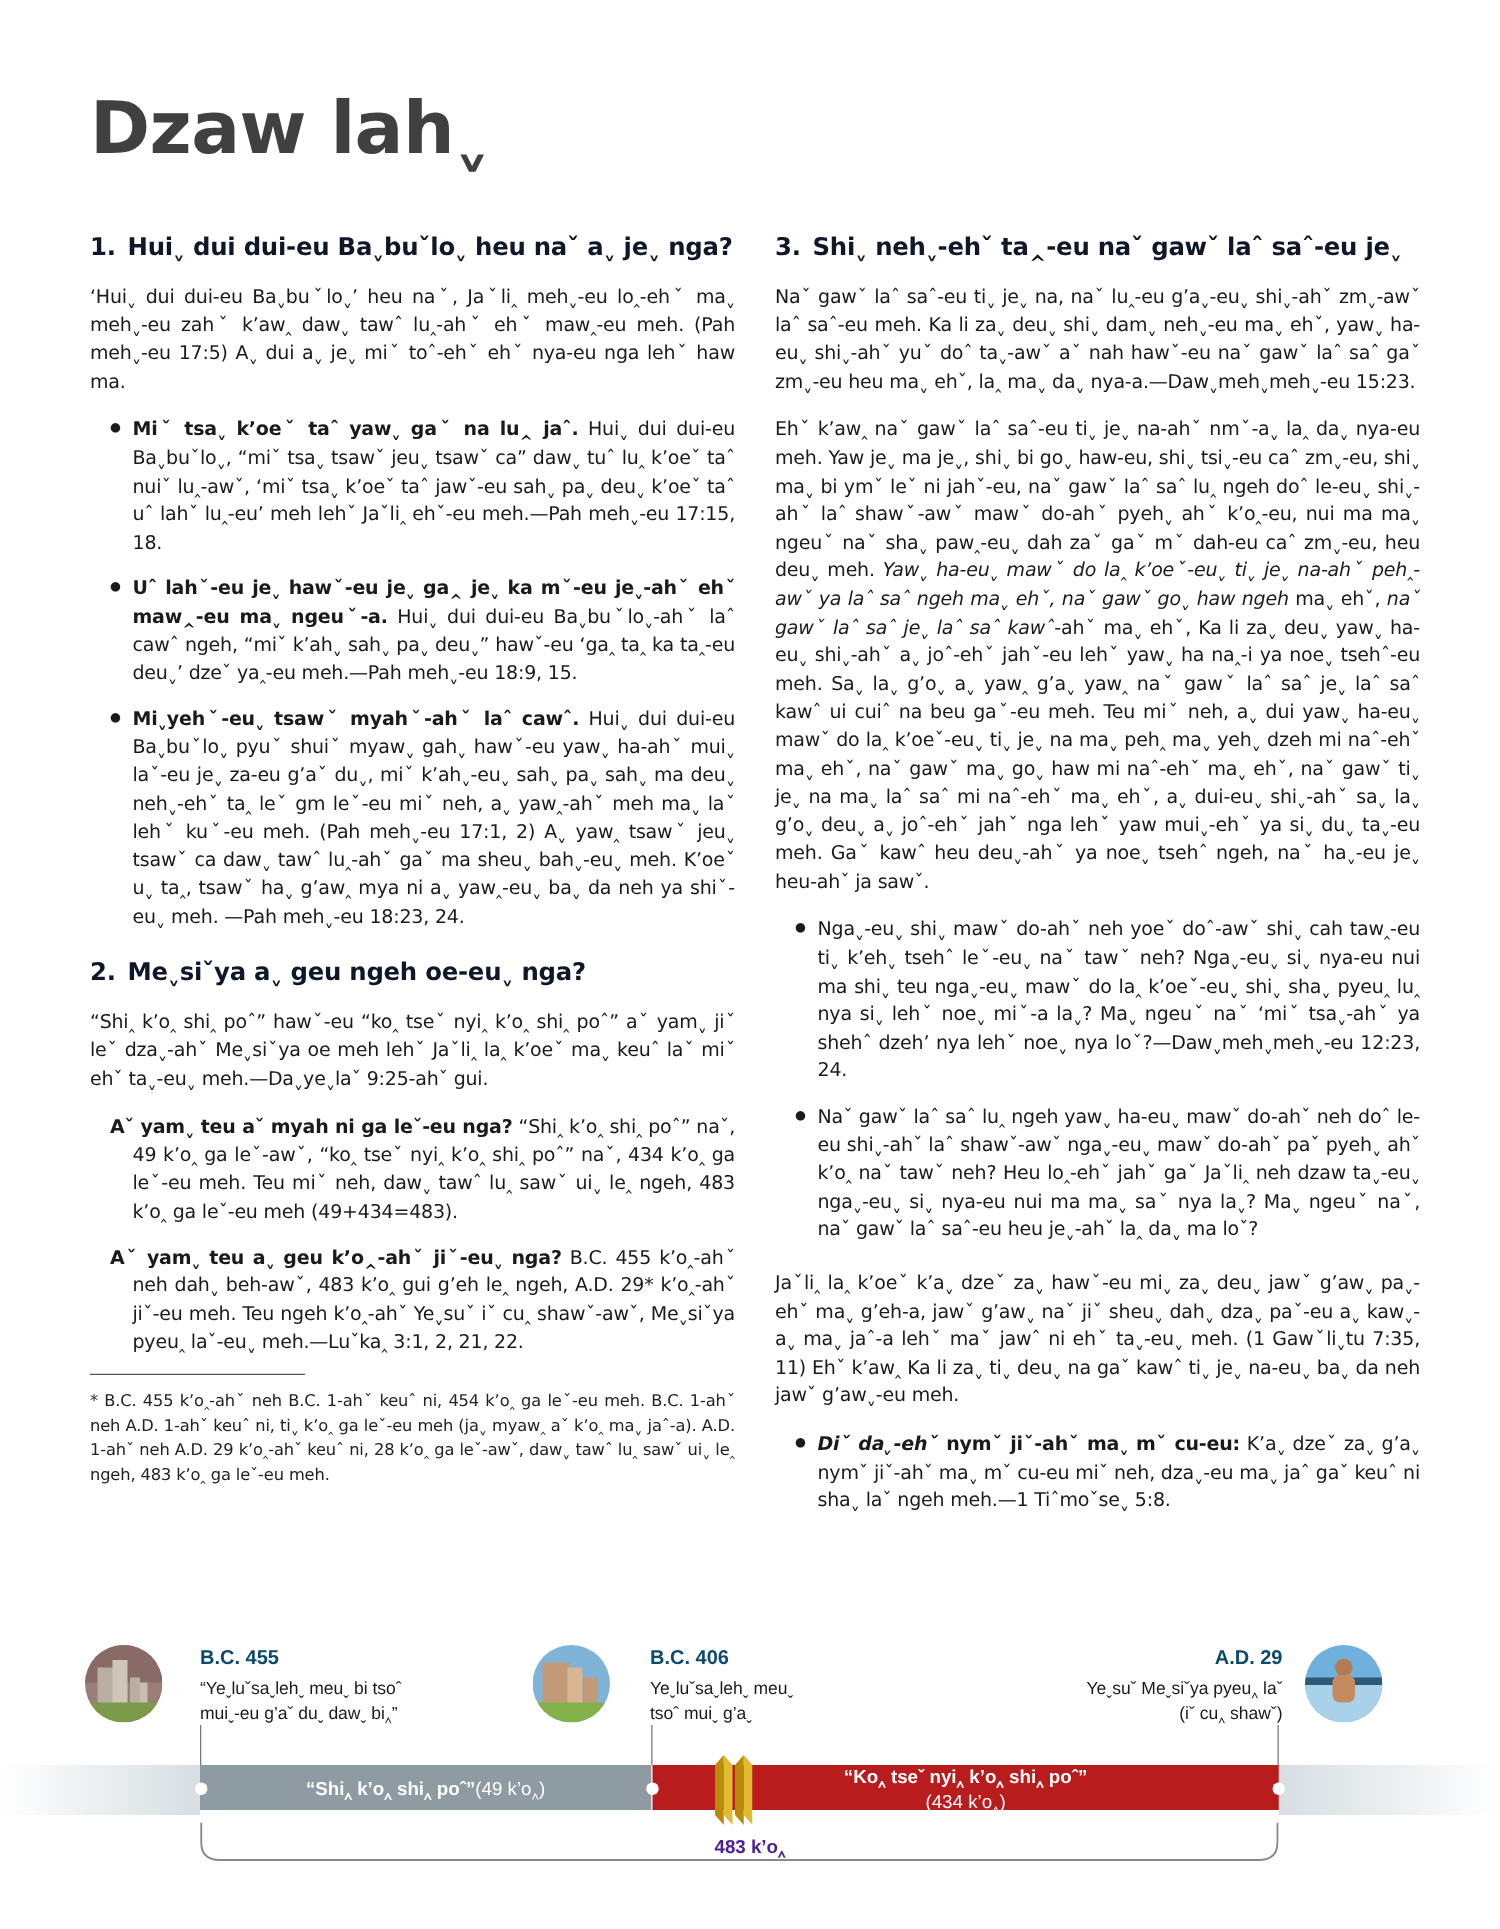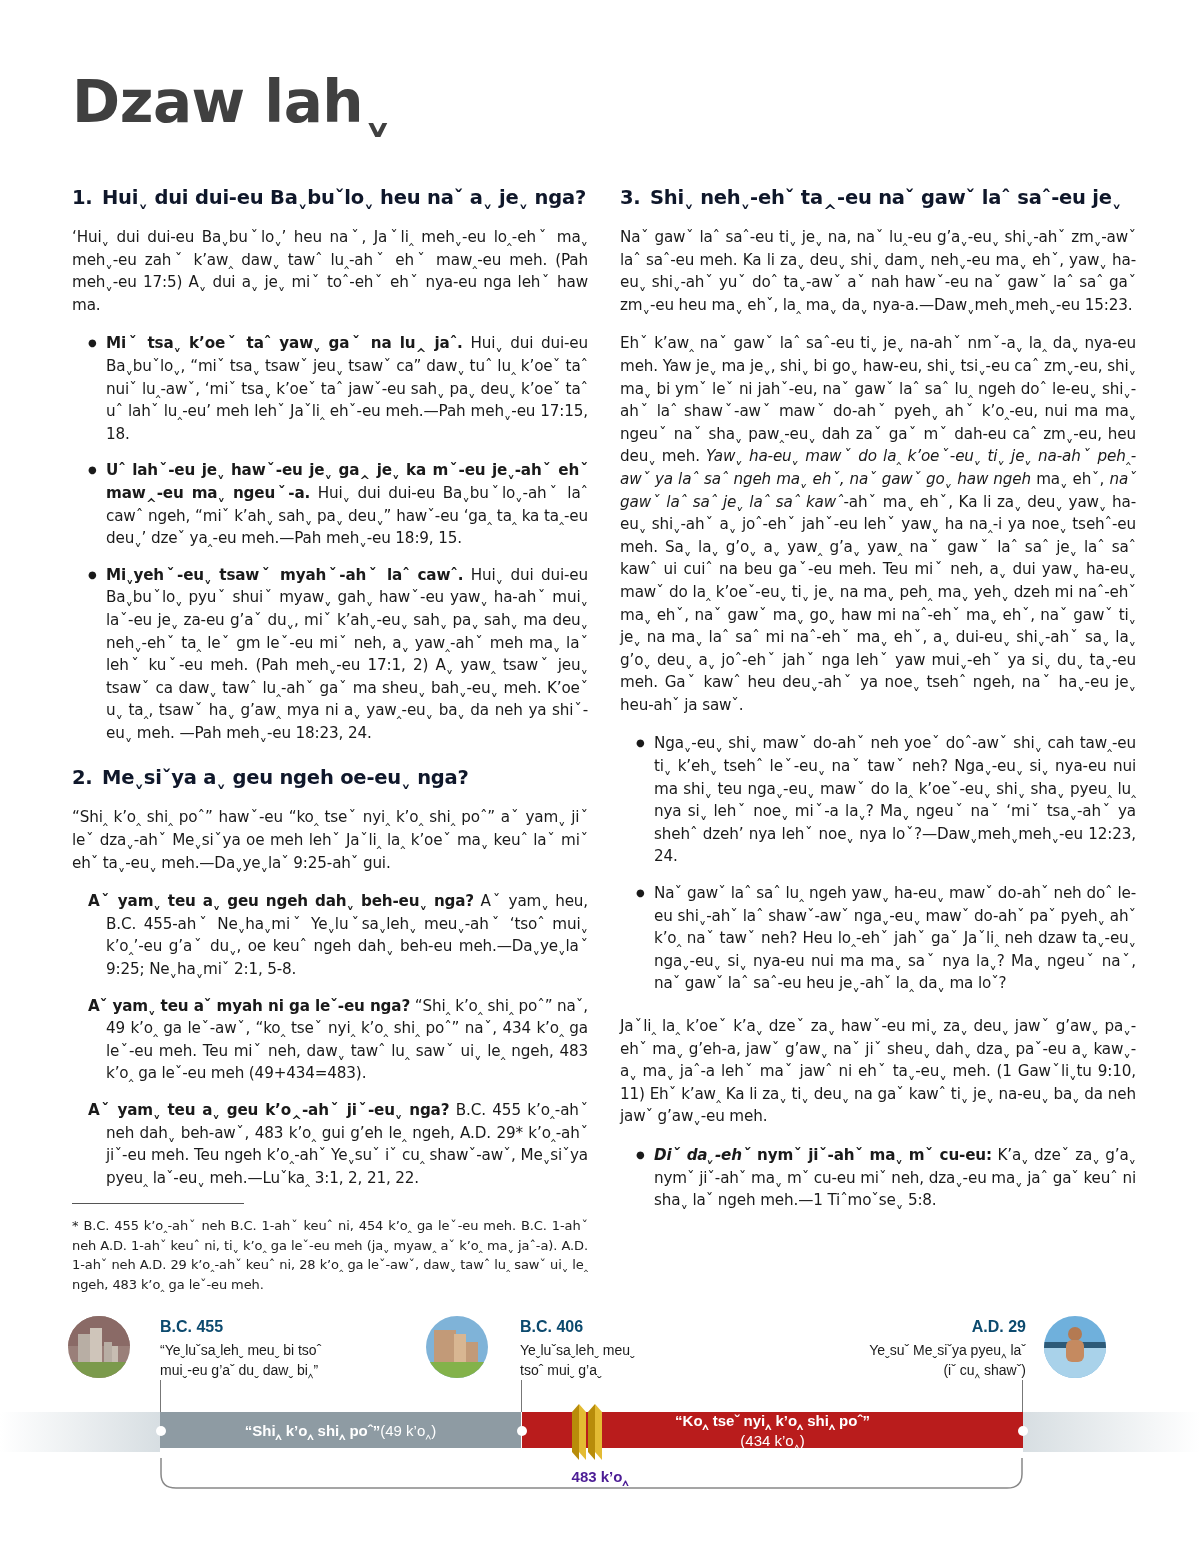--- a/index.html
+++ b/index.html
@@ -60,21 +60,20 @@
       <li><span class="b">Uˆ lahˇ-eu jeˬ hawˇ-eu jeˬ ga‸ jeˬ ka mˇ-eu jeˬ-ahˇ ehˇ maw‸-eu maˬ ngeuˇ-a.</span><span> Huiˬ dui dui-eu Baˬbuˇloˬ-ahˇ laˆ cawˆ ngeh, “miˇ k’ahˬ sahˬ paˬ deuˬ” hawˇ-eu ‘ga‸ ta‸ ka ta‸-eu deuˬ’ dzeˇ ya‸-eu meh.—Pah mehˬ-eu 18:9, 15.</span></li>
       <li><span class="b">Miˬyehˇ-euˬ tsawˇ myahˇ-ahˇ laˆ cawˆ.</span><span> Huiˬ dui dui-eu Baˬbuˇloˬ pyuˇ shuiˇ myawˬ gahˬ hawˇ-eu yawˬ ha-ahˇ muiˬ laˇ-eu jeˬ za-eu g’aˇ duˬ, miˇ k’ahˬ-euˬ sahˬ paˬ sahˬ ma deuˬ nehˬ-ehˇ ta‸ leˇ gm leˇ-eu miˇ neh, aˬ yaw‸-ahˇ meh maˬ laˇ lehˇ kuˇ-eu meh. (Pah mehˬ-eu 17:1, 2) Aˬ yaw‸ tsawˇ jeuˬ tsawˇ ca dawˬ tawˆ lu‸-ahˇ gaˇ ma sheuˬ bahˬ-euˬ meh. K’oeˇ uˬ ta‸, tsawˇ haˬ g’aw‸ mya ni aˬ yaw‸-euˬ baˬ da neh ya shiˇ-euˬ meh. —Pah mehˬ-eu 18:23, 24.</span></li>
     </ul>
   </section>
 
   <section class="sec">
     <h2>
       <span class="num">2.</span><span>Meˬsiˇya aˬ geu ngeh oe-euˬ nga?</span>
     </h2>
     <p>“Shi‸ k’o‸ shi‸ poˆ” hawˇ-eu “ko‸ tseˇ nyi‸ k’o‸ shi‸ poˆ” aˇ yamˬ jiˇ leˇ dzaˬ-ahˇ Meˬsiˇya oe meh lehˇ Jaˇli‸ la‸ k’oeˇ maˬ keuˆ laˇ miˇ ehˇ taˬ-euˬ meh.—Daˬyeˬlaˇ 9:25-ahˇ gui.</p>
-    <p class="qa"><span class="b">Aˇ yamˬ teu aˬ geu ngeh dahˬ beh-euˬ nga?</span><span> Aˇ yamˬ heu, B.C. 455-ahˇ Neˬhaˬmiˇ Yeˬluˇsaˬlehˬ meuˬ-ahˇ ‘tsoˆ muiˬ k’o‸’-eu g’aˇ duˬ, oe keuˆ ngeh dahˬ beh-eu meh.—Daˬyeˬlaˇ 9:25; Neˬhaˬmiˇ 2:1, 5-8.</span></p>
     <p class="qa"><span class="b">Aˇ yamˬ teu aˇ myah ni ga leˇ-eu nga?</span><span> “Shi‸ k’o‸ shi‸ poˆ” naˇ, 49 k’o‸ ga leˇ-awˇ, “ko‸ tseˇ nyi‸ k’o‸ shi‸ poˆ” naˇ, 434 k’o‸ ga leˇ-eu meh. Teu miˇ neh, dawˬ tawˆ lu‸ sawˇ uiˬ le‸ ngeh, 483 k’o‸ ga leˇ-eu meh (49+434=483).</span></p>
     <p class="qa"><span class="b">Aˇ yamˬ teu aˬ geu k’o‸-ahˇ jiˇ-euˬ nga?</span><span> B.C. 455 k’o‸-ahˇ neh dahˬ beh-awˇ, 483 k’o‸ gui g’eh le‸ ngeh, A.D. 29* k’o‸-ahˇ jiˇ-eu meh. Teu ngeh k’o‸-ahˇ Yeˬsuˇ iˇ cu‸ shawˇ-awˇ, Meˬsiˇya pyeu‸ laˇ-euˬ meh.—Luˇka‸ 3:1, 2, 21, 22.</span></p>
     <div class="footnote-rule"></div>
     <p class="footnote">* B.C. 455 k’o‸-ahˇ neh B.C. 1-ahˇ keuˆ ni, 454 k’o‸ ga leˇ-eu meh. B.C. 1-ahˇ neh A.D. 1-ahˇ keuˆ ni, tiˬ k’o‸ ga leˇ-eu meh (jaˬ myaw‸ aˇ k’o‸ maˬ jaˆ-a). A.D. 1-ahˇ neh A.D. 29 k’o‸-ahˇ keuˆ ni, 28 k’o‸ ga leˇ-awˇ, dawˬ tawˆ lu‸ sawˇ uiˬ le‸ ngeh, 483 k’o‸ ga leˇ-eu meh.</p>
   </section>
 </div>
 
 <div class="col right">
   <section class="sec">
     <h2>
@@ -82,21 +81,21 @@
     </h2>
     <p><span>Naˇ gawˇ laˆ saˆ-eu tiˬ jeˬ na, naˇ lu‸-eu g’aˬ-euˬ shiˬ-ahˇ zmˬ-awˇ laˆ saˆ-eu meh. Ka li zaˬ deuˬ shiˬ damˬ nehˬ-eu maˬ ehˇ, yawˬ ha-euˬ shiˬ-ahˇ yuˇ doˆ taˬ-awˇ aˇ nah hawˇ-eu naˇ gawˇ laˆ saˆ gaˇ zmˬ-eu heu maˬ ehˇ, la‸ maˬ daˬ nya-a.—Dawˬmehˬmehˬ-eu 15:23.</span></p>
     <p><span>Ehˇ k’aw‸ naˇ gawˇ laˆ saˆ-eu tiˬ jeˬ na-ahˇ nmˇ-aˬ la‸ daˬ nya-eu meh. Yaw jeˬ ma jeˬ, shiˬ bi goˬ haw-eu, shiˬ tsiˬ-eu caˆ zmˬ-eu, shiˬ maˬ bi ymˇ leˇ ni jahˇ-eu, naˇ gawˇ laˆ saˆ lu‸ ngeh doˆ le-euˬ shiˬ-ahˇ laˆ shawˇ-awˇ mawˇ do-ahˇ pyehˬ ahˇ k’o‸-eu, nui ma maˬ ngeuˇ naˇ shaˬ paw‸-euˬ dah zaˇ gaˇ mˇ dah-eu caˆ zmˬ-eu, heu deuˬ meh. </span><span class="i">Yawˬ ha-euˬ mawˇ do la‸ k’oeˇ-euˬ tiˬ jeˬ na-ahˇ peh‸-awˇ ya laˆ saˆ ngeh maˬ ehˇ, naˇ gawˇ goˬ haw ngeh</span><span> maˬ ehˇ, </span><span class="i">naˇ gawˇ laˆ saˆ jeˬ laˆ saˆ kawˆ</span><span>-ahˇ maˬ ehˇ, Ka li zaˬ deuˬ yawˬ ha-euˬ shiˬ-ahˇ aˬ joˆ-ehˇ jahˇ-eu lehˇ yawˬ ha na‸-i ya noeˬ tsehˆ-eu meh. Saˬ laˬ g’oˬ aˬ yaw‸ g’aˬ yaw‸ naˇ gawˇ laˆ saˆ jeˬ laˆ saˆ kawˆ ui cuiˆ na beu gaˇ-eu meh. Teu miˇ neh, aˬ dui yawˬ ha-euˬ mawˇ do la‸ k’oeˇ-euˬ tiˬ jeˬ na maˬ peh‸ maˬ yehˬ dzeh mi naˆ-ehˇ maˬ ehˇ, naˇ gawˇ maˬ goˬ haw mi naˆ-ehˇ maˬ ehˇ, naˇ gawˇ tiˬ jeˬ na maˬ laˆ saˆ mi naˆ-ehˇ maˬ ehˇ, aˬ dui-euˬ shiˬ-ahˇ saˬ laˬ g’oˬ deuˬ aˬ joˆ-ehˇ jahˇ nga lehˇ yaw muiˬ-ehˇ ya siˬ duˬ taˬ-eu meh. Gaˇ kawˆ heu deuˬ-ahˇ ya noeˬ tsehˆ ngeh, naˇ haˬ-eu jeˬ heu-ahˇ ja sawˇ.</span></p>
     <ul>
       <li>Ngaˬ-euˬ shiˬ mawˇ do-ahˇ neh yoeˇ doˆ-awˇ shiˬ cah taw‸-eu tiˬ k’ehˬ tsehˆ leˇ-euˬ naˇ tawˇ neh? Ngaˬ-euˬ siˬ nya-eu nui ma shiˬ teu ngaˬ-euˬ mawˇ do la‸ k’oeˇ-euˬ shiˬ shaˬ pyeu‸ lu‸ nya siˬ lehˇ noeˬ miˇ-a laˬ? Maˬ ngeuˇ naˇ ‘miˇ tsaˬ-ahˇ ya shehˆ dzeh’ nya lehˇ noeˬ nya loˇ?—Dawˬmehˬmehˬ-eu 12:23, 24.</li>
       <li>Naˇ gawˇ laˆ saˆ lu‸ ngeh yawˬ ha-euˬ mawˇ do-ahˇ neh doˆ le-eu shiˬ-ahˇ laˆ shawˇ-awˇ ngaˬ-euˬ mawˇ do-ahˇ paˇ pyehˬ ahˇ k’o‸ naˇ tawˇ neh? Heu lo‸-ehˇ jahˇ gaˇ Jaˇli‸ neh dzaw taˬ-euˬ ngaˬ-euˬ siˬ nya-eu nui ma maˬ saˇ nya laˬ? Maˬ ngeuˇ naˇ, naˇ gawˇ laˆ saˆ-eu heu jeˬ-ahˇ la‸ daˬ ma loˇ?</li>
     </ul>
   </section>
 
   <section class="sec">
-    <p>Jaˇli‸ la‸ k’oeˇ k’aˬ dzeˇ zaˬ hawˇ-eu miˬ zaˬ deuˬ jawˇ g’awˬ paˬ-ehˇ maˬ g’eh-a, jawˇ g’awˬ naˇ jiˇ sheuˬ dahˬ dzaˬ paˇ-eu aˬ kawˬ-aˬ maˬ jaˆ-a lehˇ maˇ jawˆ ni ehˇ taˬ-euˬ meh. (1 Gawˇliˬtu 9:10, 11) Ehˇ k’aw‸ Ka li zaˬ tiˬ deuˬ na gaˇ kawˆ tiˬ jeˬ na-euˬ baˬ da neh jawˇ g’awˬ-eu meh.</p>
+    <p>Jaˇli‸ la‸ k’oeˇ k’aˬ dzeˇ zaˬ hawˇ-eu miˬ zaˬ deuˬ jawˇ g’awˬ paˬ-ehˇ maˬ g’eh-a, jawˇ g’awˬ naˇ jiˇ sheuˬ dahˬ dzaˬ paˇ-eu aˬ kawˬ-aˬ maˬ jaˆ-a lehˇ maˇ jawˆ ni ehˇ taˬ-euˬ meh. (1 Gawˇliˬtu 7:35, 11) Ehˇ k’aw‸ Ka li zaˬ tiˬ deuˬ na gaˇ kawˆ tiˬ jeˬ na-euˬ baˬ da neh jawˇ g’awˬ-eu meh.</p>
     <ul>
       <li><span class="bi">Diˇ daˬ-ehˇ</span><span class="b"> nymˇ jiˇ-ahˇ maˬ mˇ cu-eu:</span><span> K’aˬ dzeˇ zaˬ g’aˬ nymˇ jiˇ-ahˇ maˬ mˇ cu-eu miˇ neh, dzaˬ-eu maˬ jaˆ gaˇ keuˆ ni shaˬ laˇ ngeh meh.—1 Tiˆmoˇseˬ 5:8.</span></li>
     </ul>
   </section>
 </div>
 
 <div class="timeline">
 
   <div class="circle" style="left:68px; top:6px;">
     <svg width="62" height="62" viewBox="0 0 62 62">

